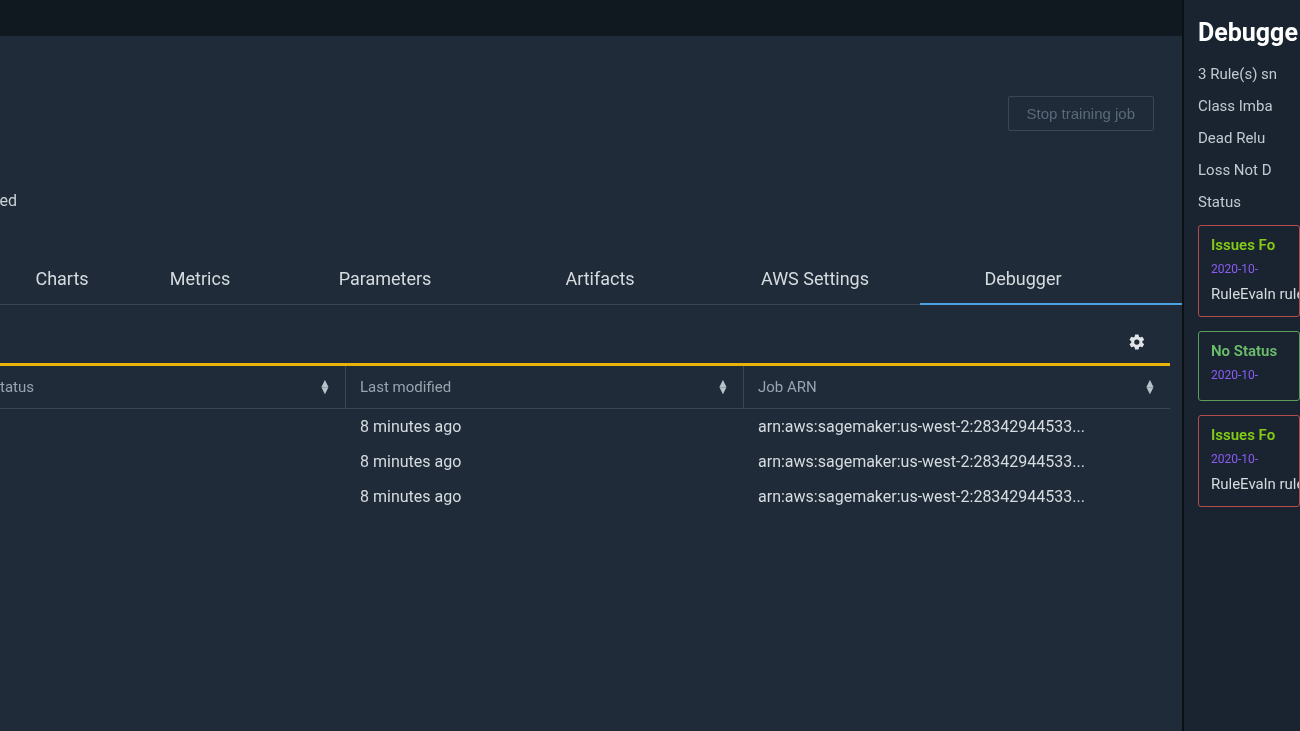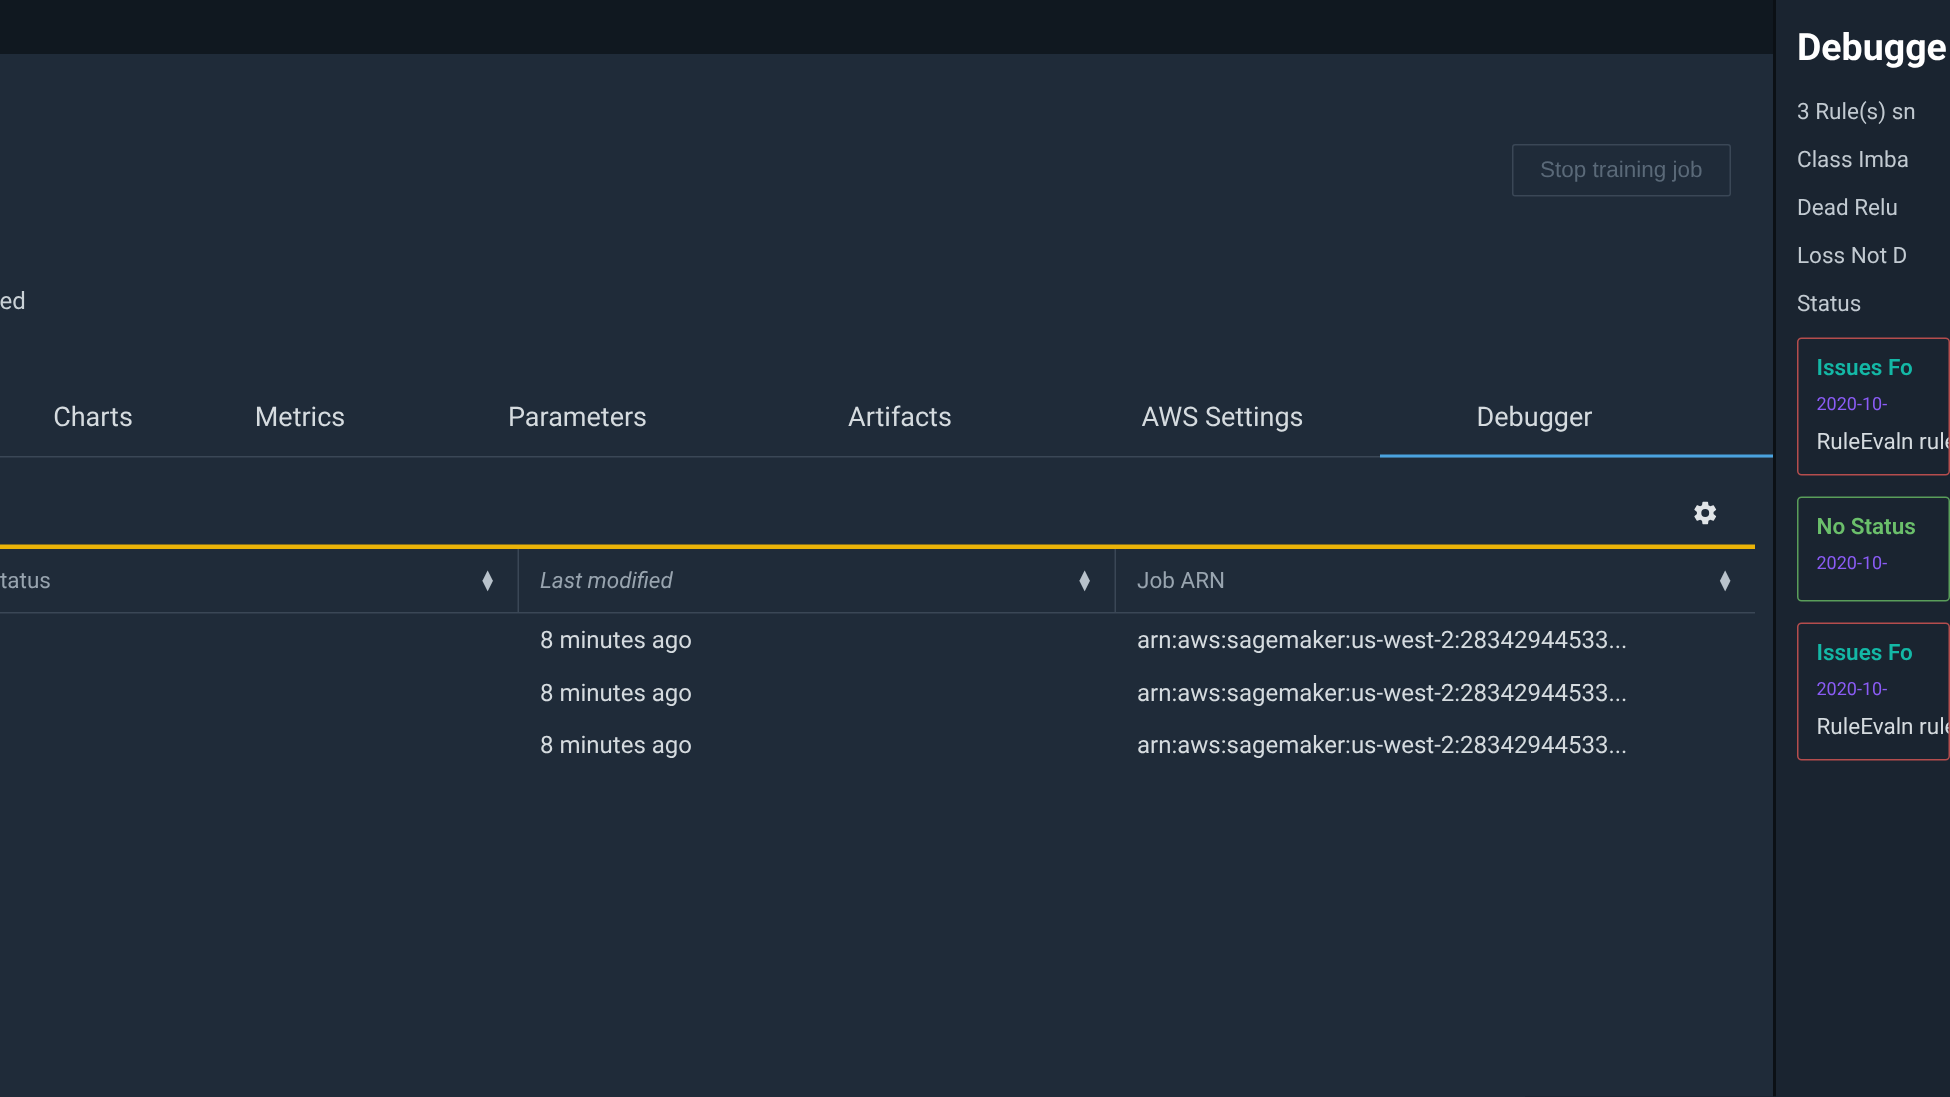--- a/index.html
+++ b/index.html
@@ -97,21 +97,21 @@
     font-size: 15px;
     padding: 12px 14px;
     display: flex;
     align-items: center;
     justify-content: space-between;
     border-right: 1px solid #3a4756;
   }
   .th:last-child { border-right: none; }
   .th-status { width: 364px; padding-left: 0; margin-left: -18px;}
   .th-status .th-label{ margin-left: 18px;}
-  .th-lastmod { width: 398px; font-style: italic; }
+  .th-lastmod { width: 398px; }
   .th-arn { flex: 1; }
   .sort-icon {
     color: #b8c2cb;
     font-size: 12px;
     line-height: 0.55;
     display: flex;
     flex-direction: column;
     cursor: pointer;
   }
   .tbody .trow {
@@ -155,21 +155,21 @@
     margin-bottom: 14px;
     overflow: hidden;
   }
   .card.red { border-color: #b54d4d; }
   .card.green { border-color: #5a9e5a; }
   .card .card-title {
     font-size: 15px;
     font-weight: 600;
     margin-bottom: 8px;
   }
-  .card.red .card-title { color: #14b8a6; }
+  .card.red .card-title { color: #84cc16; }
   .card.green .card-title { color: #6bbf6b; }
   .card .card-date {
     color: #8b5cf6;
     font-size: 12px;
     margin-bottom: 8px;
   }
   .card .card-body {
     color: #d5dbdf;
     font-size: 15px;
     line-height: 1.45;

